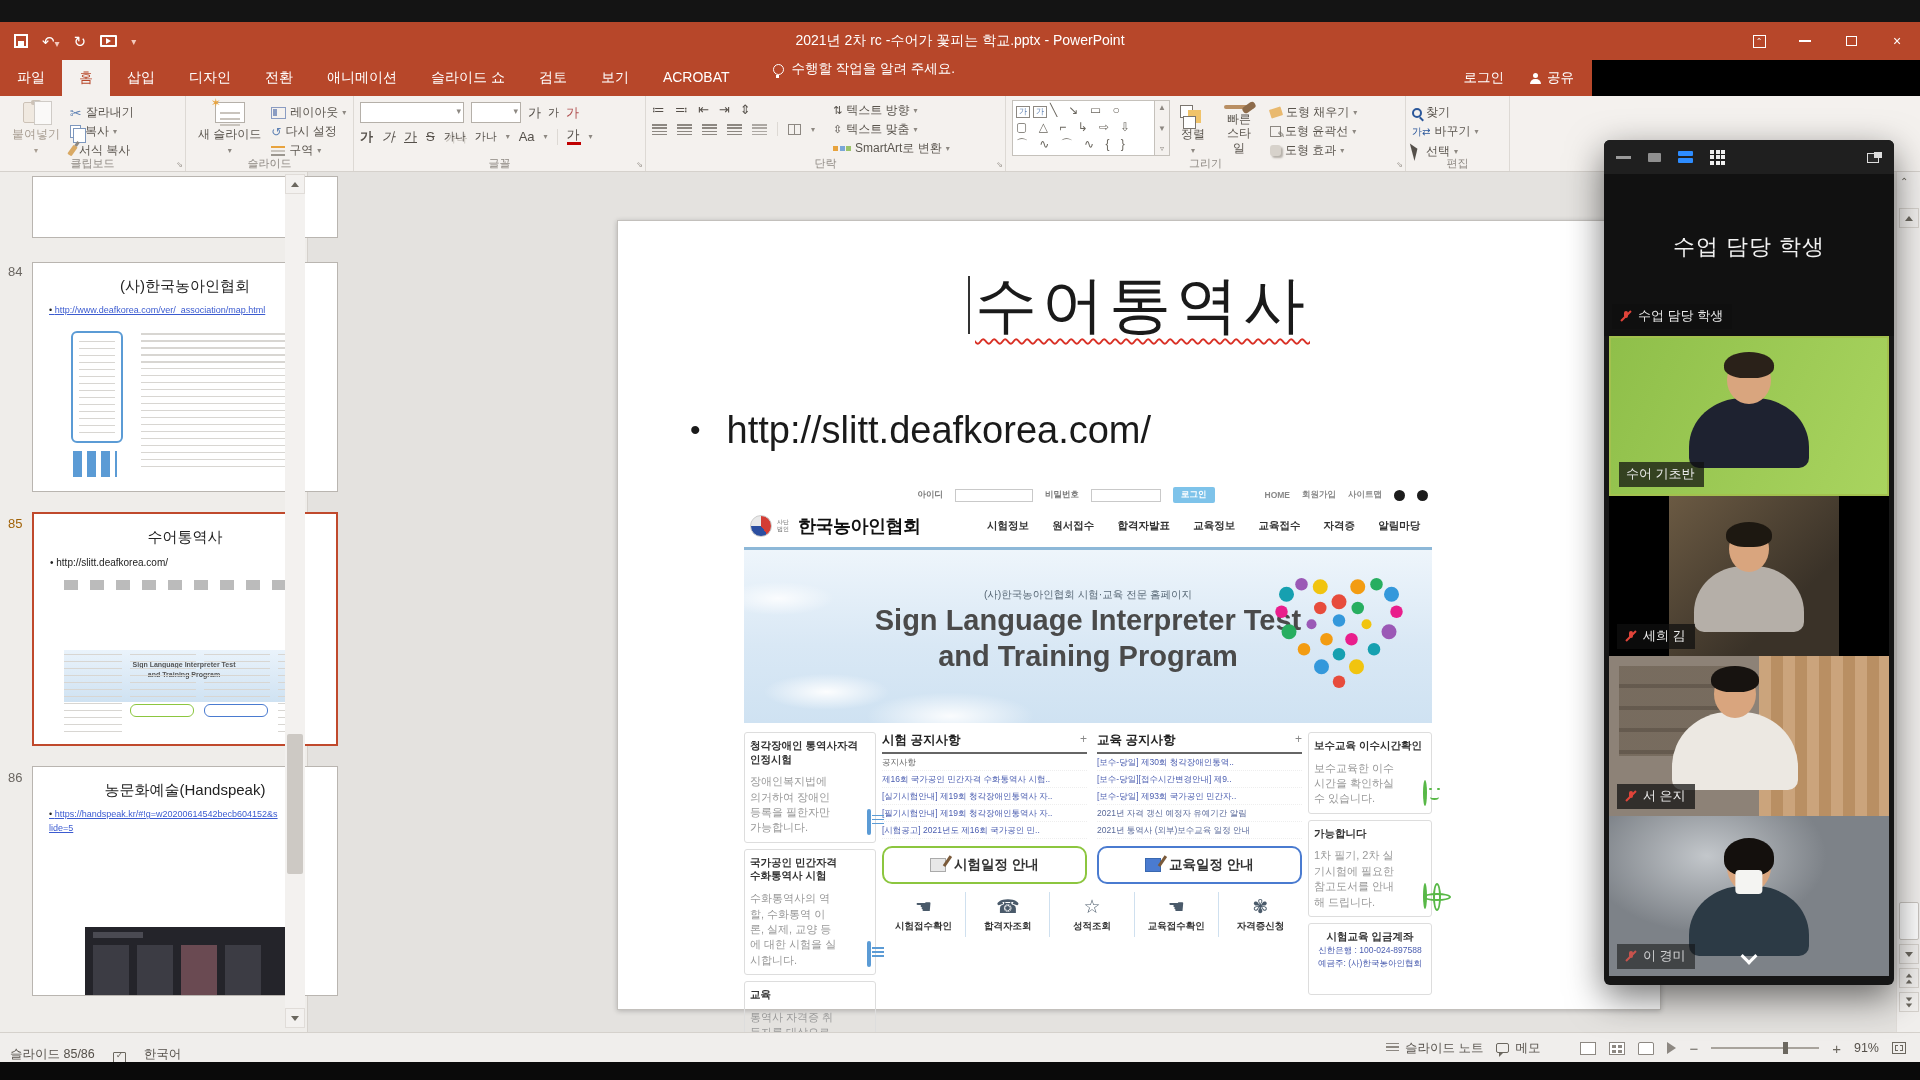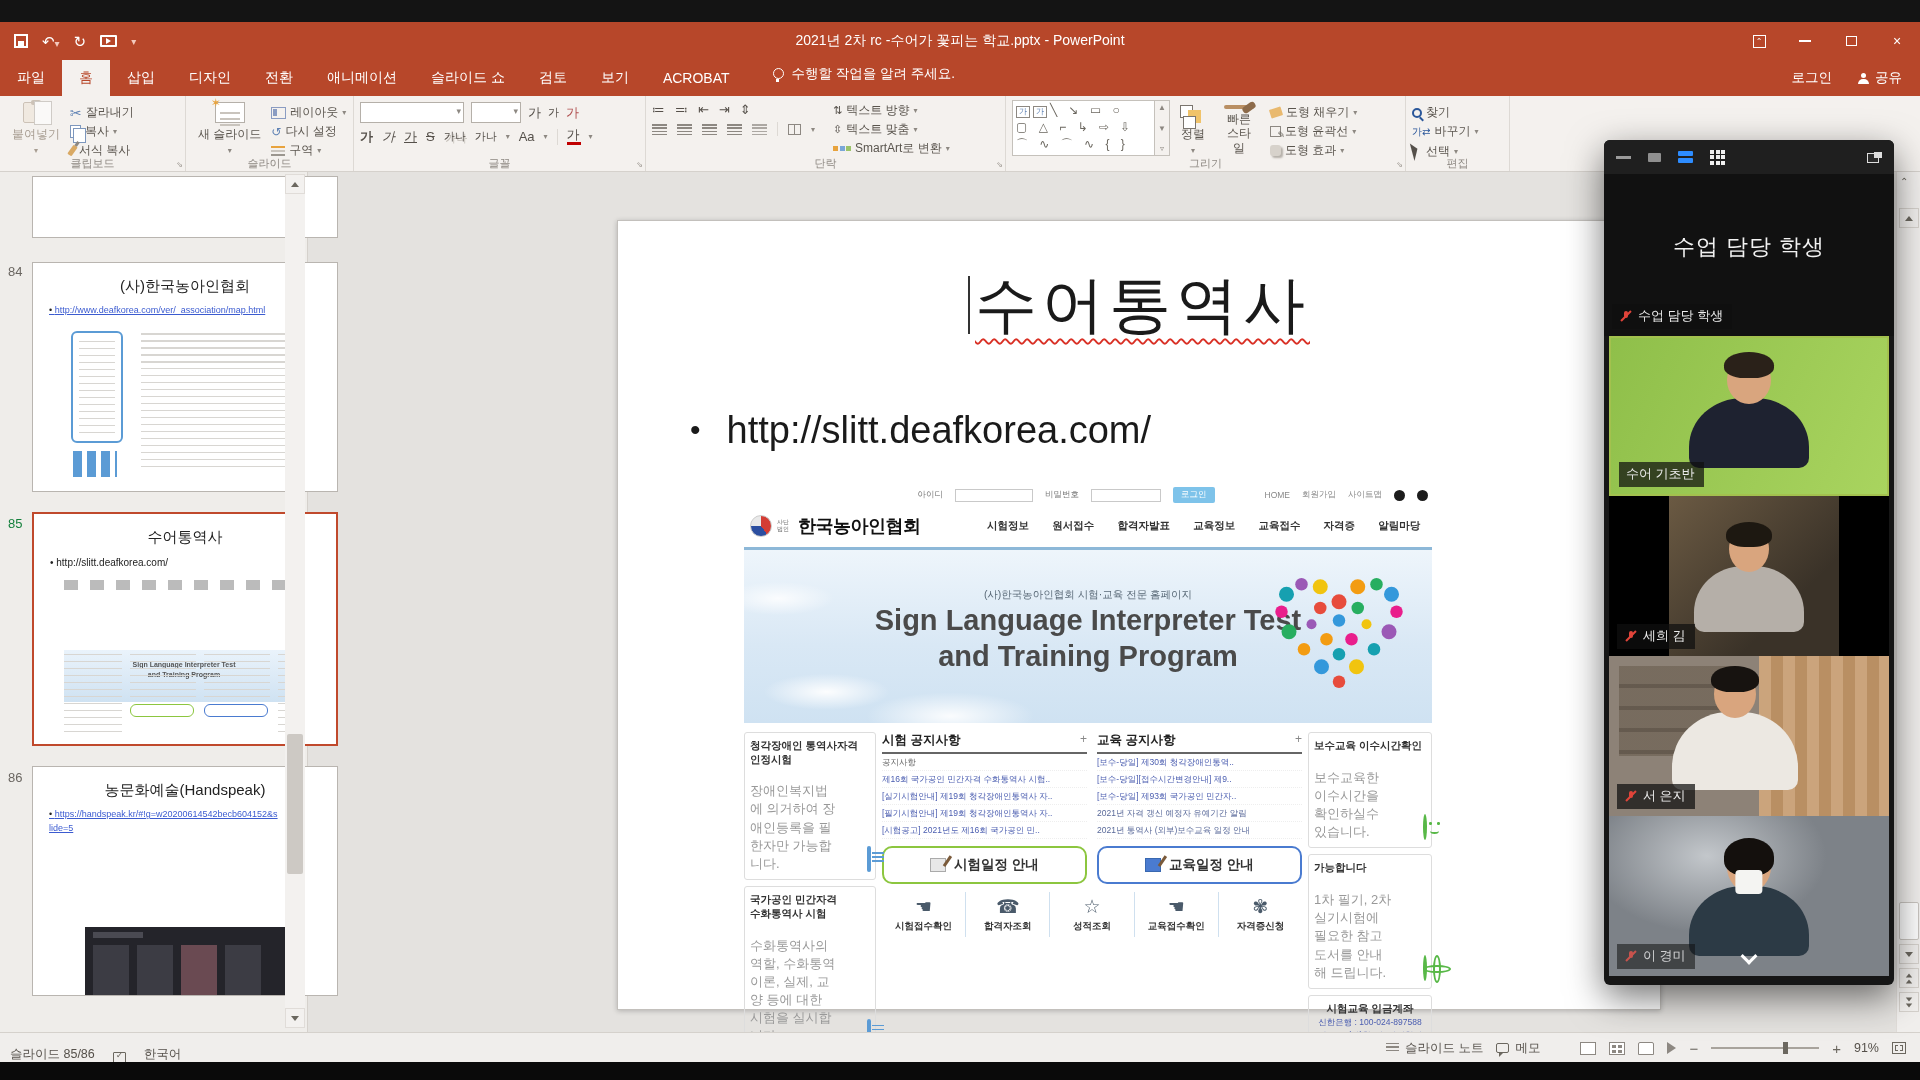--- a/index.html
+++ b/index.html
@@ -20,21 +20,21 @@
   .icon-monitor::after{ content:""; position:absolute; left:4px; top:1px; border-left:5px solid #fff; border-top:3px solid transparent; border-bottom:3px solid transparent; }
   .qat-caret { color:#f3c9bd; font-size:10px; }
   .win-title { width:100%; text-align:center; color:#fff; font-size:14px; }
   .win-controls { position:absolute; right:0; top:0; height:38px; display:flex; }
   .win-btn { width:46px; height:38px; display:flex; align-items:center; justify-content:center; color:#fff; font-size:14px; }
   .icon-ribbonopts { width:13px; height:13px; border:1.5px solid #fff; display:flex; align-items:center; justify-content:center; font-size:8px; color:#fff; }
   .icon-min { width:12px; height:2px; background:#fff; }
   .icon-max { width:11px; height:10px; border:1.5px solid #fff; }
 
   
-  .tabrow { position:absolute; left:0; top:60px; width:1920px; height:36px; background:#b7472a; display:flex; align-items:center; }
+  .tabrow { position:absolute; left:0; top:60px; width:1592px; height:36px; background:#b7472a; display:flex; align-items:flex-start; }
   .tab { color:#fff; font-size:14px; padding:9px 17px; cursor:default; }
   .tab.selected { background:#f4f1ee; color:#b7472a; }
   .tellme { display:flex; align-items:center; gap:8px; color:#fff; font-size:13.5px; margin-left:26px; padding-bottom:9px; }
   .bulb { width:11px; height:11px; border:1.5px solid #fff; border-radius:50%; position:relative; }
   .bulb::after { content:""; position:absolute; left:2.6px; bottom:-4px; width:3px; height:3px; background:#fff; }
   .tab-right { position:absolute; right:18px; bottom:0; display:flex; align-items:center; gap:26px; padding-bottom:9px; }
   .tab-right .t { color:#fff; font-size:13.5px; display:flex; align-items:center; gap:6px; }
   .icon-person { width:11px; height:11px; position:relative; }
   .icon-person::before{ content:""; position:absolute; left:3px; top:0; width:5px; height:5px; border-radius:50%; background:#fff; }
   .icon-person::after{ content:""; position:absolute; left:0; bottom:0; width:11px; height:5px; border-radius:5px 5px 0 0; background:#fff; }
@@ -110,21 +110,21 @@
   .icon-find::after{ content:""; position:absolute; right:-4px; bottom:-4px; width:5px; height:2px; background:#2b579a; transform:rotate(45deg); }
   .icon-replace { font-size:10px; color:#2b579a; letter-spacing:0; }
   .icon-select { width:0; height:0; border-left:6px solid #55504a; border-right:4px solid transparent; border-bottom:11px solid transparent; border-top:7px solid transparent; transform:rotate(-15deg); }
 
   
   .workspace { position:absolute; left:0; top:172px; width:1920px; height:860px; background:#e4e2df; }
 
   
   .thumb-panel { position:absolute; left:0; top:0; width:308px; height:860px; background:#efedea; border-right:1px solid #d5d1cc;padding-left:24px; }
   .thumb-num { position:absolute; left:8px; font-size:13px; color:#6a6661; }
-  .thumb-num.sel { color:#15803d; }
+  .thumb-num.sel { color:#a16207; }
   .thumb-box { position:absolute; left:32px; width:306px; background:#fff; border:1px solid #b9b5b0; overflow:hidden; }
   .thumb-box.selected { border:2.5px solid #c0492c; }
   .t-title { text-align:center; font-size:15px; color:#222; margin-top:14px; }
   .t-url { margin:8px 0 0 16px; font-size:9px; color:#3b5bd0; text-decoration:underline; word-break:break-all; line-height:1.5; }
   .t-url.plain { color:#222; text-decoration:none; font-size:10px; }
   .t-bullet::before{ content:"• "; color:#222; }
   .mini-shot { position:absolute; background:#fff; }
   .mini-lines { background:repeating-linear-gradient(#d8d6d2 0 1.5px, transparent 1.5px 7px); }
   .mini-bluebox { border:2px solid #5b9bd5; border-radius:6px; }
   .mini-banner { background:linear-gradient(180deg,#eaf3fb,#cfe2f2); position:relative; text-align:center; }
@@ -139,21 +139,21 @@
   
   .slide { position:absolute; left:617px; top:48px; width:1044px; height:790px; background:#fff; border:1px solid #c3c0bc; box-shadow:0 1px 5px rgba(0,0,0,.22); }
   .slide-title-wrap { position:absolute; top:42px; left:0; right:0; text-align:center; }
   .text-cursor { display:inline-block; width:2px; height:58px; background:#333; vertical-align:-8px; margin-right:5px; }
   .slide-title { font-size:62px; letter-spacing:5px; color:#1a1a1a; text-decoration:underline; text-decoration-style:wavy; text-decoration-color:#d93025; text-decoration-thickness:2px; text-underline-offset:12px; }
   .slide-bullet { position:absolute; top:188px; left:72px; font-size:38px; color:#1a1a1a; }
   .slide-bullet::before { content:"•"; font-size:30px; margin-right:26px; vertical-align:3px; }
 
   
   .site { position:absolute; left:126px; top:264px; width:688px; height:510px; background:#fff; font-family:"Liberation Sans","DejaVu Sans",sans-serif; }
-  .site-topbar { height:20px; display:flex; justify-content:flex-end; align-items:center; gap:12px; font-size:8.5px; color:#777; padding-right:4px; }
+  .site-topbar { height:20px; display:flex; justify-content:flex-end; align-items:center; gap:12px; font-size:8.5px; color:#777; padding-right:4px;font-weight:bold; }
   .site-input { width:78px; height:13px; border:1px solid #c9c9c9; background:#fff; }
   .site-input.pw { width:70px; }
   .site-login { background:#7ec3ea; color:#fff; font-size:8.5px; padding:2px 8px; border-radius:2px; }
   .site-toplink { color:#888; }
   .site-circle { width:11px; height:11px; border-radius:50%; background:#1c1c1c; }
   .site-header { height:42px; display:flex; align-items:center; }
   .site-logo { display:flex; align-items:center; gap:5px; margin-left:6px; }
   .logo-mark { width:22px; height:22px; border-radius:50%; background:conic-gradient(#d43c34 0 40%, #2b4ea0 40% 75%, #e9e9e9 75% 100%); border:1px solid #ccc; }
   .logo-type { font-size:6px; color:#666; width:16px; line-height:1.2; }
   .logo-name { font-size:18px; font-weight:bold; color:#111; letter-spacing:-.5px; }
@@ -167,21 +167,21 @@
       radial-gradient(80px 24px at 5% 28%, rgba(255,255,255,.85), rgba(255,255,255,0) 70%),
       linear-gradient(180deg,#eef5fb 0%, #d9e8f5 55%, #cfe2f2 100%); }
   .banner-sub { padding-top:38px; font-size:10.5px; color:#5a6a78; }
   .banner-t { font-size:29px; font-weight:bold; color:#4a4a4a; line-height:1.25; }
   .banner-heart { position:absolute; right:18px; top:8px; }
   .site-content { display:flex; gap:6px; padding:9px 0 0 0; }
   .scol-side { width:132px; display:flex; flex-direction:column; gap:6px; }
   .scol-side.right { width:124px; }
   .sbox { border:1px solid #ddd; border-radius:3px; padding:6px 5px; position:relative; min-height:78px; }
   .sbox-t { font-size:10.5px; font-weight:bold; color:#333; line-height:1.3; }
-  .sbox-d { font-size:13px; color:#999; margin-top:16px; line-height:1.4; width:72%; }
+  .sbox-d { font-size:11px; color:#999; margin-top:8px; line-height:1.4; width:72%; }
   .sbox-icb { position:absolute; right:4px; bottom:8px; font-size:20px; color:#5b9bd5; }
   .sbox-icg { position:absolute; right:4px; bottom:8px; font-size:20px; color:#58b847; }
   .ic-doc { width:22px; height:22px; border:2px solid #5b9bd5; border-radius:4px; position:relative; background:#eaf3fb; }
   .ic-doc::after{ content:""; position:absolute; left:3px; top:4px; width:12px; height:1.5px; background:#5b9bd5; box-shadow:0 4px 0 #5b9bd5, 0 8px 0 #5b9bd5; }
   .ic-smile { width:24px; height:24px; border:2.5px solid #58b847; border-radius:50%; position:relative; }
   .ic-smile::before{ content:""; position:absolute; left:4px; top:6px; width:2.5px; height:2.5px; background:#58b847; box-shadow:8px 0 0 #58b847; border-radius:50%; }
   .ic-smile::after{ content:""; position:absolute; left:5px; bottom:4px; width:9px; height:4px; border-bottom:2px solid #58b847; border-radius:50%; }
   .ic-globe { width:24px; height:24px; border:2.5px solid #58b847; border-radius:50%; position:relative; }
   .ic-globe::before{ content:""; position:absolute; left:8px; top:-2px; width:4px; height:24px; border:2px solid #58b847; border-radius:50%; }
   .ic-globe::after{ content:""; position:absolute; left:-2px; top:8px; width:24px; height:4px; border:2px solid #58b847; border-radius:50%; }

